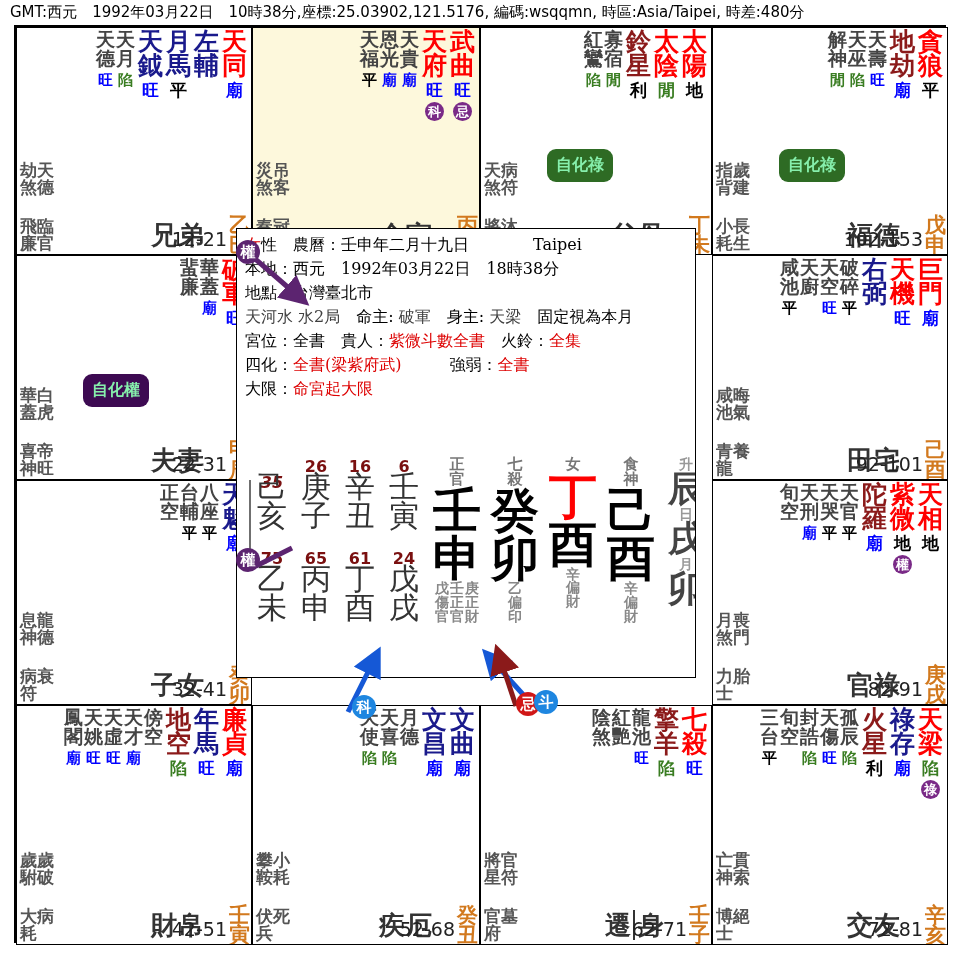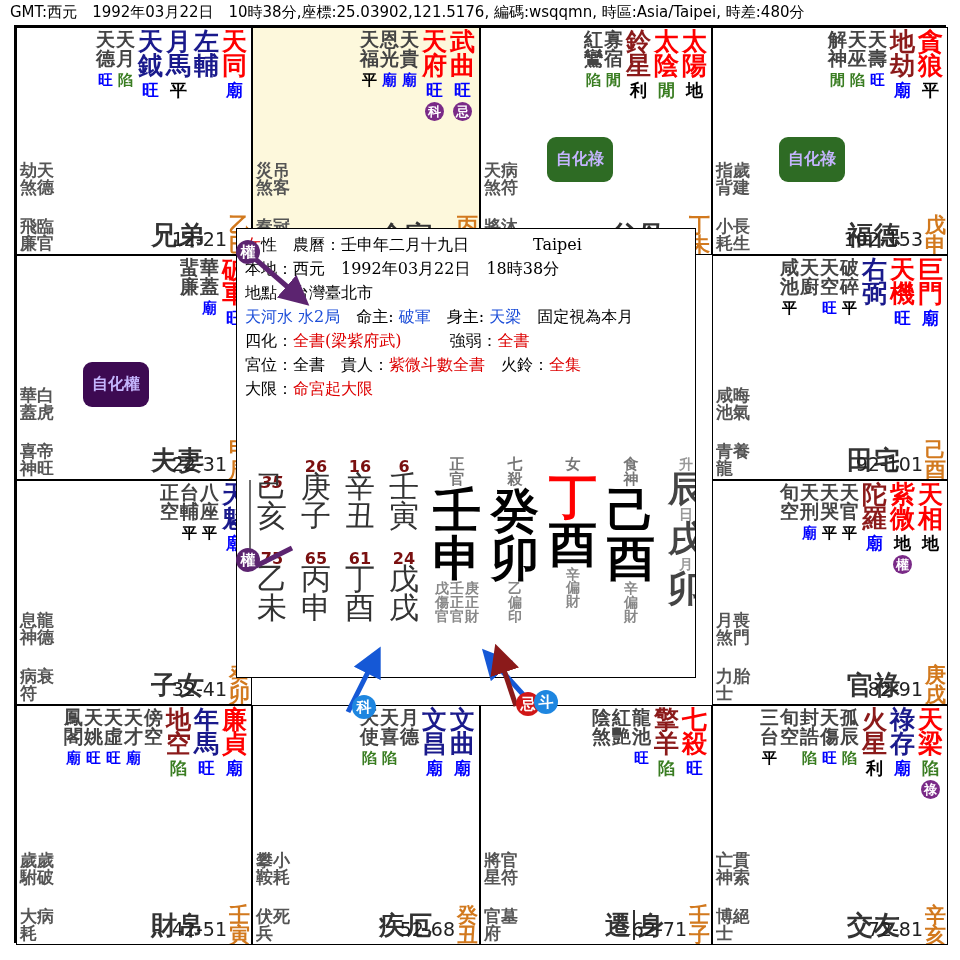--- a/index.html
+++ b/index.html
@@ -52,41 +52,41 @@
   .c-navy{color:#1a1a8c;}
   .c-green{color:#3a7d22;}
   .c-black{color:#000;}
 
   
   .hua{display:inline-block;width:19px;height:19px;border-radius:50%;
        color:#fff;font-size:13px;font-weight:bold;text-align:center;line-height:19px;margin-top:2px;}
   .hua.purple{background:#7a2a87;}
 
   
-  .pill{position:absolute;border-radius:9px;padding:12px 9px;color:#c4b5fd;
+  .pill{position:absolute;border-radius:9px;padding:6px 9px;color:#86efac;
         font-size:16px;font-weight:bold;font-family:"DejaVu Serif","Liberation Serif",serif;text-align:center;}
   .pill.green{background:#2e6b24;}
   .pill.purple{background:#3d0a52;}
 
   
   .sx{position:absolute;left:3px;font-size:17px;color:#555;line-height:1.0;font-weight:bold;}
   .sx .b{display:block;}
   .pn{position:absolute;right:46px;bottom:1px;font-size:26px;color:#333;font-weight:bold;letter-spacing:1px;}
   .pn .bodymark{border-left:2px solid #333;padding-left:3px;margin-left:1px;}
   .prange{position:absolute;right:24px;bottom:4px;font-size:19px;color:#222;}
   .pgz{position:absolute;right:2px;bottom:0px;font-size:21px;color:#d2791e;line-height:0.92;
        font-family:"DejaVu Serif","Liberation Serif",serif;font-weight:bold;text-align:center;width:20px;}
   .pgz .b{display:block;}
 
   
   .info{position:absolute;left:8px;top:4px;width:448px;
         font-family:"DejaVu Serif","Liberation Serif",serif;font-size:16px;line-height:1.52;
         white-space:nowrap;}
   .info .ln{height:24px;}
-  .r{color:#d00;} .bl{color:#1d4ed8;} .k{color:#000;}
+  .r{color:#d00;} .bl{color:#404040;} .k{color:#000;}
 
   
   .bazi{position:absolute;left:20px;top:228px;width:430px;height:212px;}
   .lnum{position:absolute;font-size:16px;color:#7a1010;font-weight:bold;text-align:center;width:30px;}
   .lgz{position:absolute;font-size:30px;color:#333;line-height:0.95;text-align:center;width:32px;
        font-family:"DejaVu Sans","Liberation Sans",sans-serif;}
   .lgz .b{display:block;}
 
   .pillars{position:absolute;left:150px;top:0;width:270px;height:212px;}
   .pcol{position:absolute;width:58px;text-align:center;}
@@ -956,22 +956,22 @@
         </div>
       </div>
     </div>
 
   <div class="center">
     <div class="info" id="info">
         <div class="ln"><span class="r">女</span><span class="k">性　農曆：壬申年二月十九日　　　　Taipei</span></div>
         <div class="ln"><span class="k">本地：西元　1992年03月22日　18時38分</span></div>
         <div class="ln"><span class="k">地點：台灣臺北市</span></div>
         <div class="ln"><span class="bl">天河水 水2局</span><span class="k">　命主: </span><span class="bl">破軍</span><span class="k">　身主: </span><span class="bl">天梁</span><span class="k">　固定視為本月</span></div>
+        <div class="ln"><span class="k">宮位：全書　貴人：</span><span class="r">紫微斗數全書</span><span class="k">　火鈴：</span><span class="r">全集</span></div>
         <div class="ln"><span class="k">四化：</span><span class="r">全書(梁紫府武)</span><span class="k">　　　強弱：</span><span class="r">全書</span></div>
-        <div class="ln"><span class="k">宮位：全書　貴人：</span><span class="r">紫微斗數全書</span><span class="k">　火鈴：</span><span class="r">全集</span></div>
         <div class="ln"><span class="k">大限：</span><span class="r">命宮起大限</span></div>
       </div>
 
     <div class="bazi">
       <div id="luck-top" style="position: absolute; left: 0px; top: 0px; width: 200px; height: 110px;">
           <div class="lnum" style="left: 0px; top: 16px; font-style: italic;">35</div>
           <div class="lgz" style="left: -1px; top: 16px;">
             <span class="b">己</span>
             <span class="b">亥</span>
           </div>

